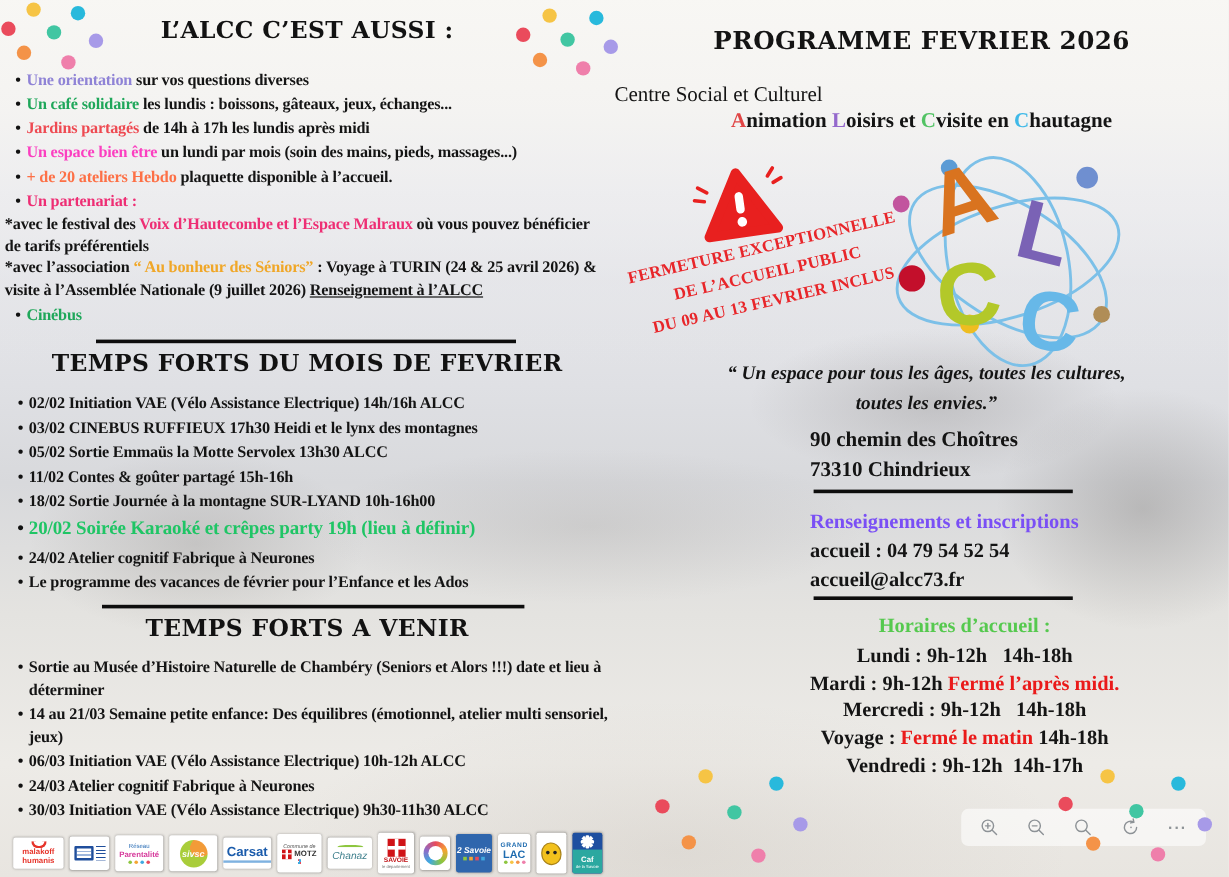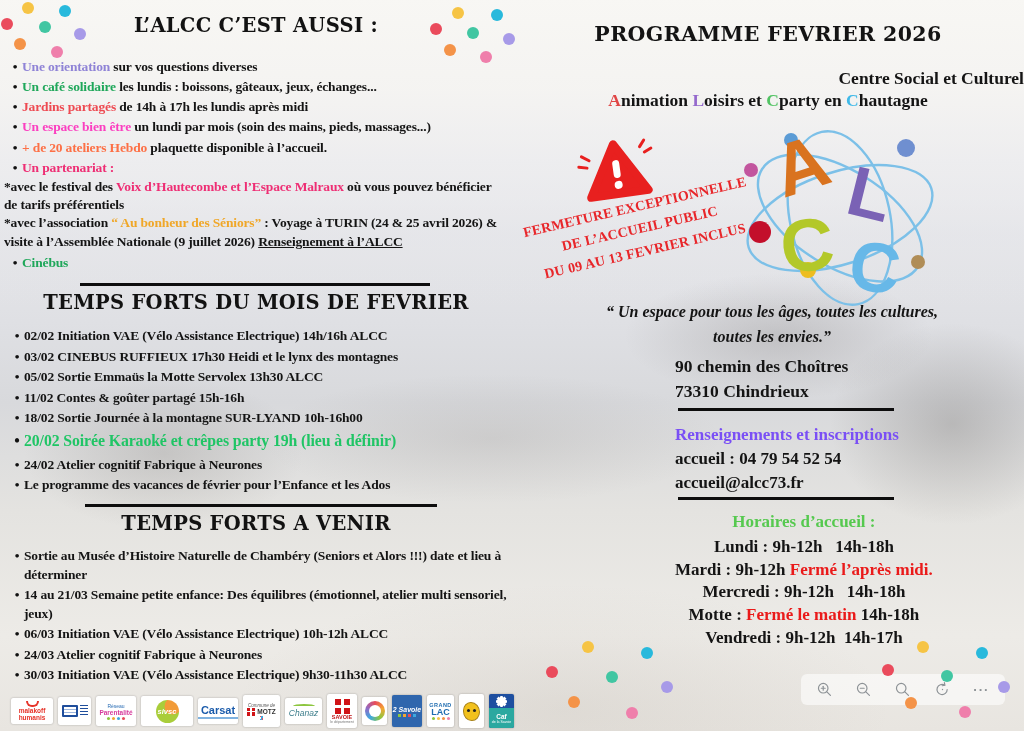--- a/index.html
+++ b/index.html
@@ -45,21 +45,21 @@
   .fev .big{font-size:15.8px;color:var(--green2);margin:2px 0;letter-spacing:-.1px;}
   .avenir{margin-top:11px;padding-left:10px;}
   .c-green{color:var(--green);}
   .c-purple{color:var(--purple);}.c-coral{color:var(--coral);}
   .c-pink{color:var(--pink);}.c-orange{color:var(--orange);}
   .c-crimson{color:var(--crimson);}.c-amber{color:var(--amber);}
   .u{text-decoration:underline;}
   
   .col-right{position:absolute;left:512px;top:0;width:512px;height:731px;z-index:2;}
   .r-title{font-family:"DejaVu Serif",serif;font-weight:bold;font-size:20.5px;text-align:center;margin-top:22px;letter-spacing:.4px;}
-  .r-sub{font-weight:bold;font-size:17.5px;text-align:right;margin-top:22px;}
+  .r-sub{font-weight:normal;font-size:17.5px;text-align:left;margin-top:22px;}
   .r-org{font-weight:bold;font-size:17.5px;text-align:center;margin-top:1px;}
   .warn{position:absolute;left:8px;top:138px;width:250px;height:165px;}
   .warn-tri{position:absolute;left:58px;top:0;transform:rotate(-8deg);}
   .warn-text{position:absolute;left:0;top:58px;width:240px;text-align:center;transform:rotate(-13deg);
     color:var(--red);font-weight:bold;font-size:14px;line-height:1.6;letter-spacing:.2px;}
   .alcc{position:absolute;left:226px;top:110px;width:210px;height:200px;}
   .quote{position:absolute;left:36px;top:300px;width:448px;text-align:center;font-style:italic;font-weight:bold;font-size:16px;line-height:1.55;}
   .addr{position:absolute;left:163px;top:354px;font-weight:bold;font-size:17.5px;line-height:1.45;}
   .rdiv{position:absolute;left:166px;width:216px;height:3px;background:#0d0d0d;}
   .div3{top:408px;} .div4{top:497px;}
@@ -229,21 +229,21 @@
       </li>
     <li>
         <span>30/03 Initiation VAE (Vélo Assistance Electrique) 9h30-11h30 ALCC</span>
       </li>
   </ul>
 </div>
 
 <div class="col-right">
   <div class="r-title">PROGRAMME FEVRIER 2026</div>
   <div class="r-sub">Centre Social et Culturel</div>
-  <div class="r-org"><span style="color:var(--orgA)">A</span><span>nimation </span><span style="color:var(--orgL)">L</span><span>oisirs et </span><span style="color:var(--orgC1)">C</span><span>party en </span><span style="color:var(--orgC2)">C</span><span>hautagne</span></div>
+  <div class="r-org"><span style="color:var(--orgA)">A</span><span>nimation </span><span style="color:var(--orgL)">L</span><span>oisirs et </span><span style="color:var(--orgC1)">C</span><span>visite en </span><span style="color:var(--orgC2)">C</span><span>hautagne</span></div>
 
   <div class="warn">
     <div class="warn-tri">
       <svg width="78" height="66" viewBox="0 0 78 66">
         <path d="M39 6 L68 56 L10 56 Z" fill="#e8201f" stroke="#e8201f" stroke-width="8" stroke-linejoin="round"></path>
         <rect x="35.5" y="22" width="7" height="18" rx="3.5" fill="#fff"></rect>
         <circle cx="39" cy="47" r="4" fill="#fff"></circle>
         <g stroke="#e8201f" stroke-width="3" stroke-linecap="round">
           <line x1="6" y1="14" x2="13" y2="19"></line>
             <line x1="2" y1="24" x2="10" y2="26"></line>
@@ -299,21 +299,21 @@
     <div>accueil@alcc73.fr</div>
   </div>
 
   <div class="rdiv div4"></div>
 
   <div class="hours">
     <div class="ttl">Horaires d’accueil :</div>
     <div><span>Lundi : 9h-12h   14h-18h</span><span class="c-fermed"></span><span></span></div>
     <div><span>Mardi : 9h-12h </span><span class="c-fermed">Fermé l’après midi.</span><span></span></div>
     <div><span>Mercredi : 9h-12h   14h-18h</span><span class="c-fermed"></span><span></span></div>
-    <div><span>Motte : </span><span class="c-fermed">Fermé le matin</span><span> 14h-18h</span></div>
+    <div><span>Voyage : </span><span class="c-fermed">Fermé le matin</span><span> 14h-18h</span></div>
     <div><span>Vendredi : 9h-12h  14h-17h</span><span class="c-fermed"></span><span></span></div>
   </div>
 </div>
 
 <div class="logos">
   <div class="tile" style="width:42px;height:26px">
     <span class="mk-arc"></span>
     <span class="tlabel" style="font-size:6.5px;font-weight:bold;color:#e63329;line-height:1"><span>malakoff</span><br><span>humanis</span></span>
   </div>
   <div class="tile" style="width:33px;height:28px;flex-direction:row;gap:2px">
@@ -323,21 +323,21 @@
   <div class="tile" style="width:40px;height:30px">
     <span class="tlabel" style="font-size:5px;color:#2a6db5">Réseau</span>
     <span class="tlabel" style="font-size:6.5px;font-weight:bold;color:#d6399b">Parentalité</span>
     <span class="pdots">
         <i style="background:#8dc63f"></i>
         <i style="background:#f4a532"></i>
         <i style="background:#3fa9e0"></i>
         <i style="background:#e84b5c"></i>
       </span>
   </div>
-  <div class="tile" style="width:52px;height:30px">
+  <div class="tile" style="width:40px;height:30px">
     <span class="sivsc-c">
         <span style="color:#fff;font-weight:bold;font-style:italic;font-size:7.5px">sivsc</span>
       </span>
   </div>
   <div class="tile" style="width:40px;height:26px">
     <span class="tlabel" style="font-size:11px;font-weight:bold;color:#1a5bab">Carsat</span>
     <span class="carsat-u"></span>
   </div>
   <div class="tile" style="width:37px;height:32px">
     <span class="tlabel" style="font-size:4.5px;font-style:italic;color:#555">Commune de</span>

